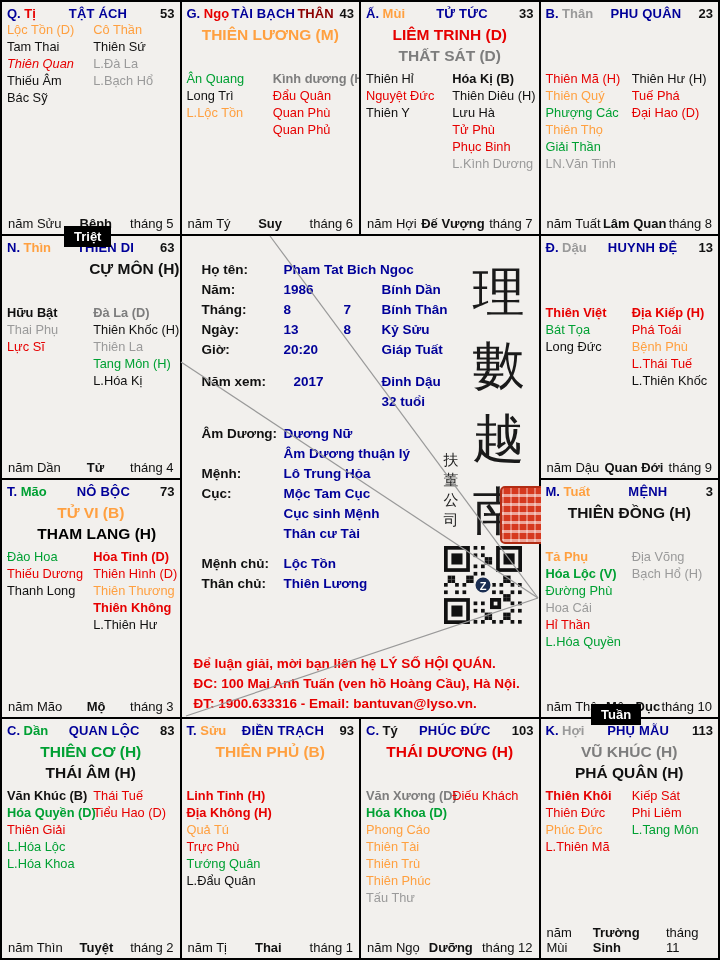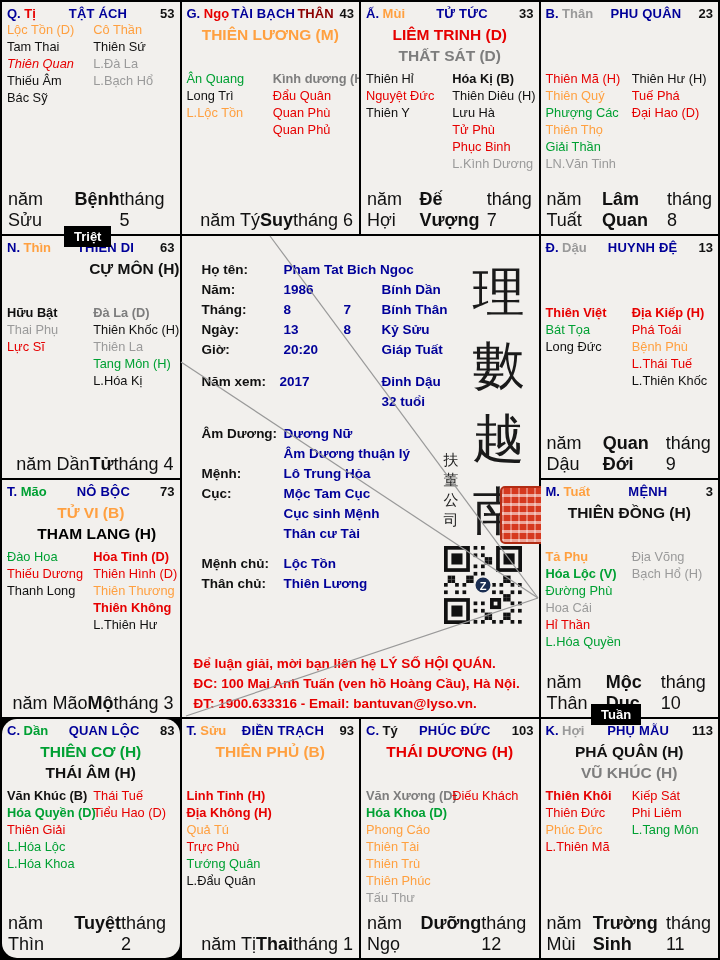--- a/index.html
+++ b/index.html
@@ -12,22 +12,22 @@
   .cell{position:relative;background:#f2f0ed;overflow:hidden;}
   .cell .hdr{display:flex;align-items:center;padding:4px 5px 0 5px;font-size:13px;font-weight:bold;white-space:nowrap;}
   .hdr .canchi{color:#000099;}
   .hdr .pname{flex:1;text-align:center;color:#000099;letter-spacing:.2px;}
   .hdr .body{color:#8B0000;margin-right:6px;}
   .hdr .num{color:#111;}
   .mains{height:46px;padding-top:3px;text-align:center;font-weight:bold;font-size:15.5px;line-height:21px;}
   .cols{display:flex;padding:0 0 0 5px;font-size:12.8px;line-height:17px;}
   .cols .col{width:50%;}
   .cols .col div{white-space:nowrap;}
-  .ftr{position:absolute;left:0;right:0;bottom:3px;display:flex;justify-content:flex-end;
-       padding:0 6px;font-size:18px;color:#111;}
+  .ftr{position:absolute;left:0;right:0;bottom:3px;display:flex;justify-content:space-between;
+       padding:0 6px;font-size:13px;color:#111;}
   .ftr .stage{font-weight:bold;}
   #center{position:relative;grid-area:2/2/4/4;background:#f2f0ed;}
   .c-lab{position:absolute;left:20px;font-size:13.5px;font-weight:bold;color:#111;white-space:nowrap;}
   .c-val{position:absolute;font-size:13.5px;font-weight:bold;color:#000099;white-space:nowrap;}
   #contact{position:absolute;left:12px;top:418px;font-size:13.5px;font-weight:bold;color:#e60000;line-height:20px;white-space:nowrap;}
   #calli{position:absolute;left:288px;top:28px;width:58px;display:flex;flex-direction:column;gap:17px;
          font-family:"DejaVu Serif",serif;font-size:52px;line-height:56px;color:#1a1a1a;text-align:center;}
   #calli-small{position:absolute;left:262px;top:214px;width:18px;font-family:"DejaVu Serif",serif;
                font-size:15px;line-height:20px;color:#222;word-break:break-all;}
   #seal{position:absolute;left:318px;top:250px;width:46px;height:58px;background:#d6391f;border:2px solid #b22c14;
@@ -64,21 +64,21 @@
       <span class="c-lab" style="top:86px">Ngày:</span>
       <span class="c-val" style="top:86px;left:102px">13</span>
       <span class="c-val" style="top:86px;left:162px">8</span>
       <span class="c-val" style="top:86px;left:200px">Kỷ Sửu</span>
 
       <span class="c-lab" style="top:106px">Giờ:</span>
       <span class="c-val" style="top:106px;left:102px">20:20</span>
       <span class="c-val" style="top:106px;left:200px">Giáp Tuất</span>
 
       <span class="c-lab" style="top:138px">Năm xem:</span>
-      <span class="c-val" style="top:138px;left:98px">2017</span>
+      <span class="c-val" style="top:138px;left:112px">2017</span>
       <span class="c-val" style="top:138px;left:200px">Đinh Dậu</span>
       <span class="c-val" style="top:158px;left:200px">32 tuổi</span>
 
       <span class="c-lab" style="top:190px">Âm Dương:</span>
       <span class="c-val" style="top:190px;left:102px">Dương Nữ</span>
       <span class="c-val" style="top:210px;left:102px">Âm Dương thuận lý</span>
 
       <span class="c-lab" style="top:230px">Mệnh:</span>
       <span class="c-val" style="top:230px;left:102px">Lô Trung Hỏa</span>
 
@@ -410,21 +410,21 @@
             <div style="color: rgb(154, 154, 154);">Địa Võng</div>
             <div style="color: rgb(154, 154, 154);">Bạch Hổ (H)</div>
           </div>
         </div>
         <div class="ftr">
           <span>năm Thân</span>
           <span class="stage">Mộc Dục</span>
           <span>tháng 10</span>
         </div>
       </div>
-      <div class="cell" style="grid-area: 4 / 1; border-radius: 15px;">
+      <div class="cell" style="grid-area: 4 / 1;">
         <div class="hdr">
           <span class="canchi"><span>C.</span><span style="color: rgb(0, 160, 51);"> Dần</span></span>
           <span class="pname">QUAN LỘC</span>
           <span class="num">83</span>
         </div>
         <div class="mains">
           <div style="color: rgb(0, 160, 51);">THIÊN CƠ (H)</div>
           <div style="color: rgb(17, 17, 17);">THÁI ÂM (H)</div>
         </div>
         <div class="cols">
@@ -500,22 +500,22 @@
           <span>tháng 12</span>
         </div>
       </div>
       <div class="cell" style="grid-area: 4 / 4;">
         <div class="hdr">
           <span class="canchi"><span>K.</span><span style="color: rgb(154, 154, 154);"> Hợi</span></span>
           <span class="pname">PHỤ MẪU</span>
           <span class="num">113</span>
         </div>
         <div class="mains">
+          <div style="color: rgb(125, 125, 125);">VŨ KHÚC (H)</div>
           <div style="color: rgb(17, 17, 17);">PHÁ QUÂN (H)</div>
-          <div style="color: rgb(125, 125, 125);">VŨ KHÚC (H)</div>
         </div>
         <div class="cols">
           <div class="col">
             <div style="color: rgb(230, 0, 0); font-weight: bold;">Thiên Khôi</div>
             <div style="color: rgb(230, 0, 0);">Thiên Đức</div>
             <div style="color: rgb(255, 160, 64);">Phúc Đức</div>
             <div style="color: rgb(230, 0, 0);">L.Thiên Mã</div>
           </div>
           <div class="col">
             <div style="color: rgb(230, 0, 0);">Kiếp Sát</div>

